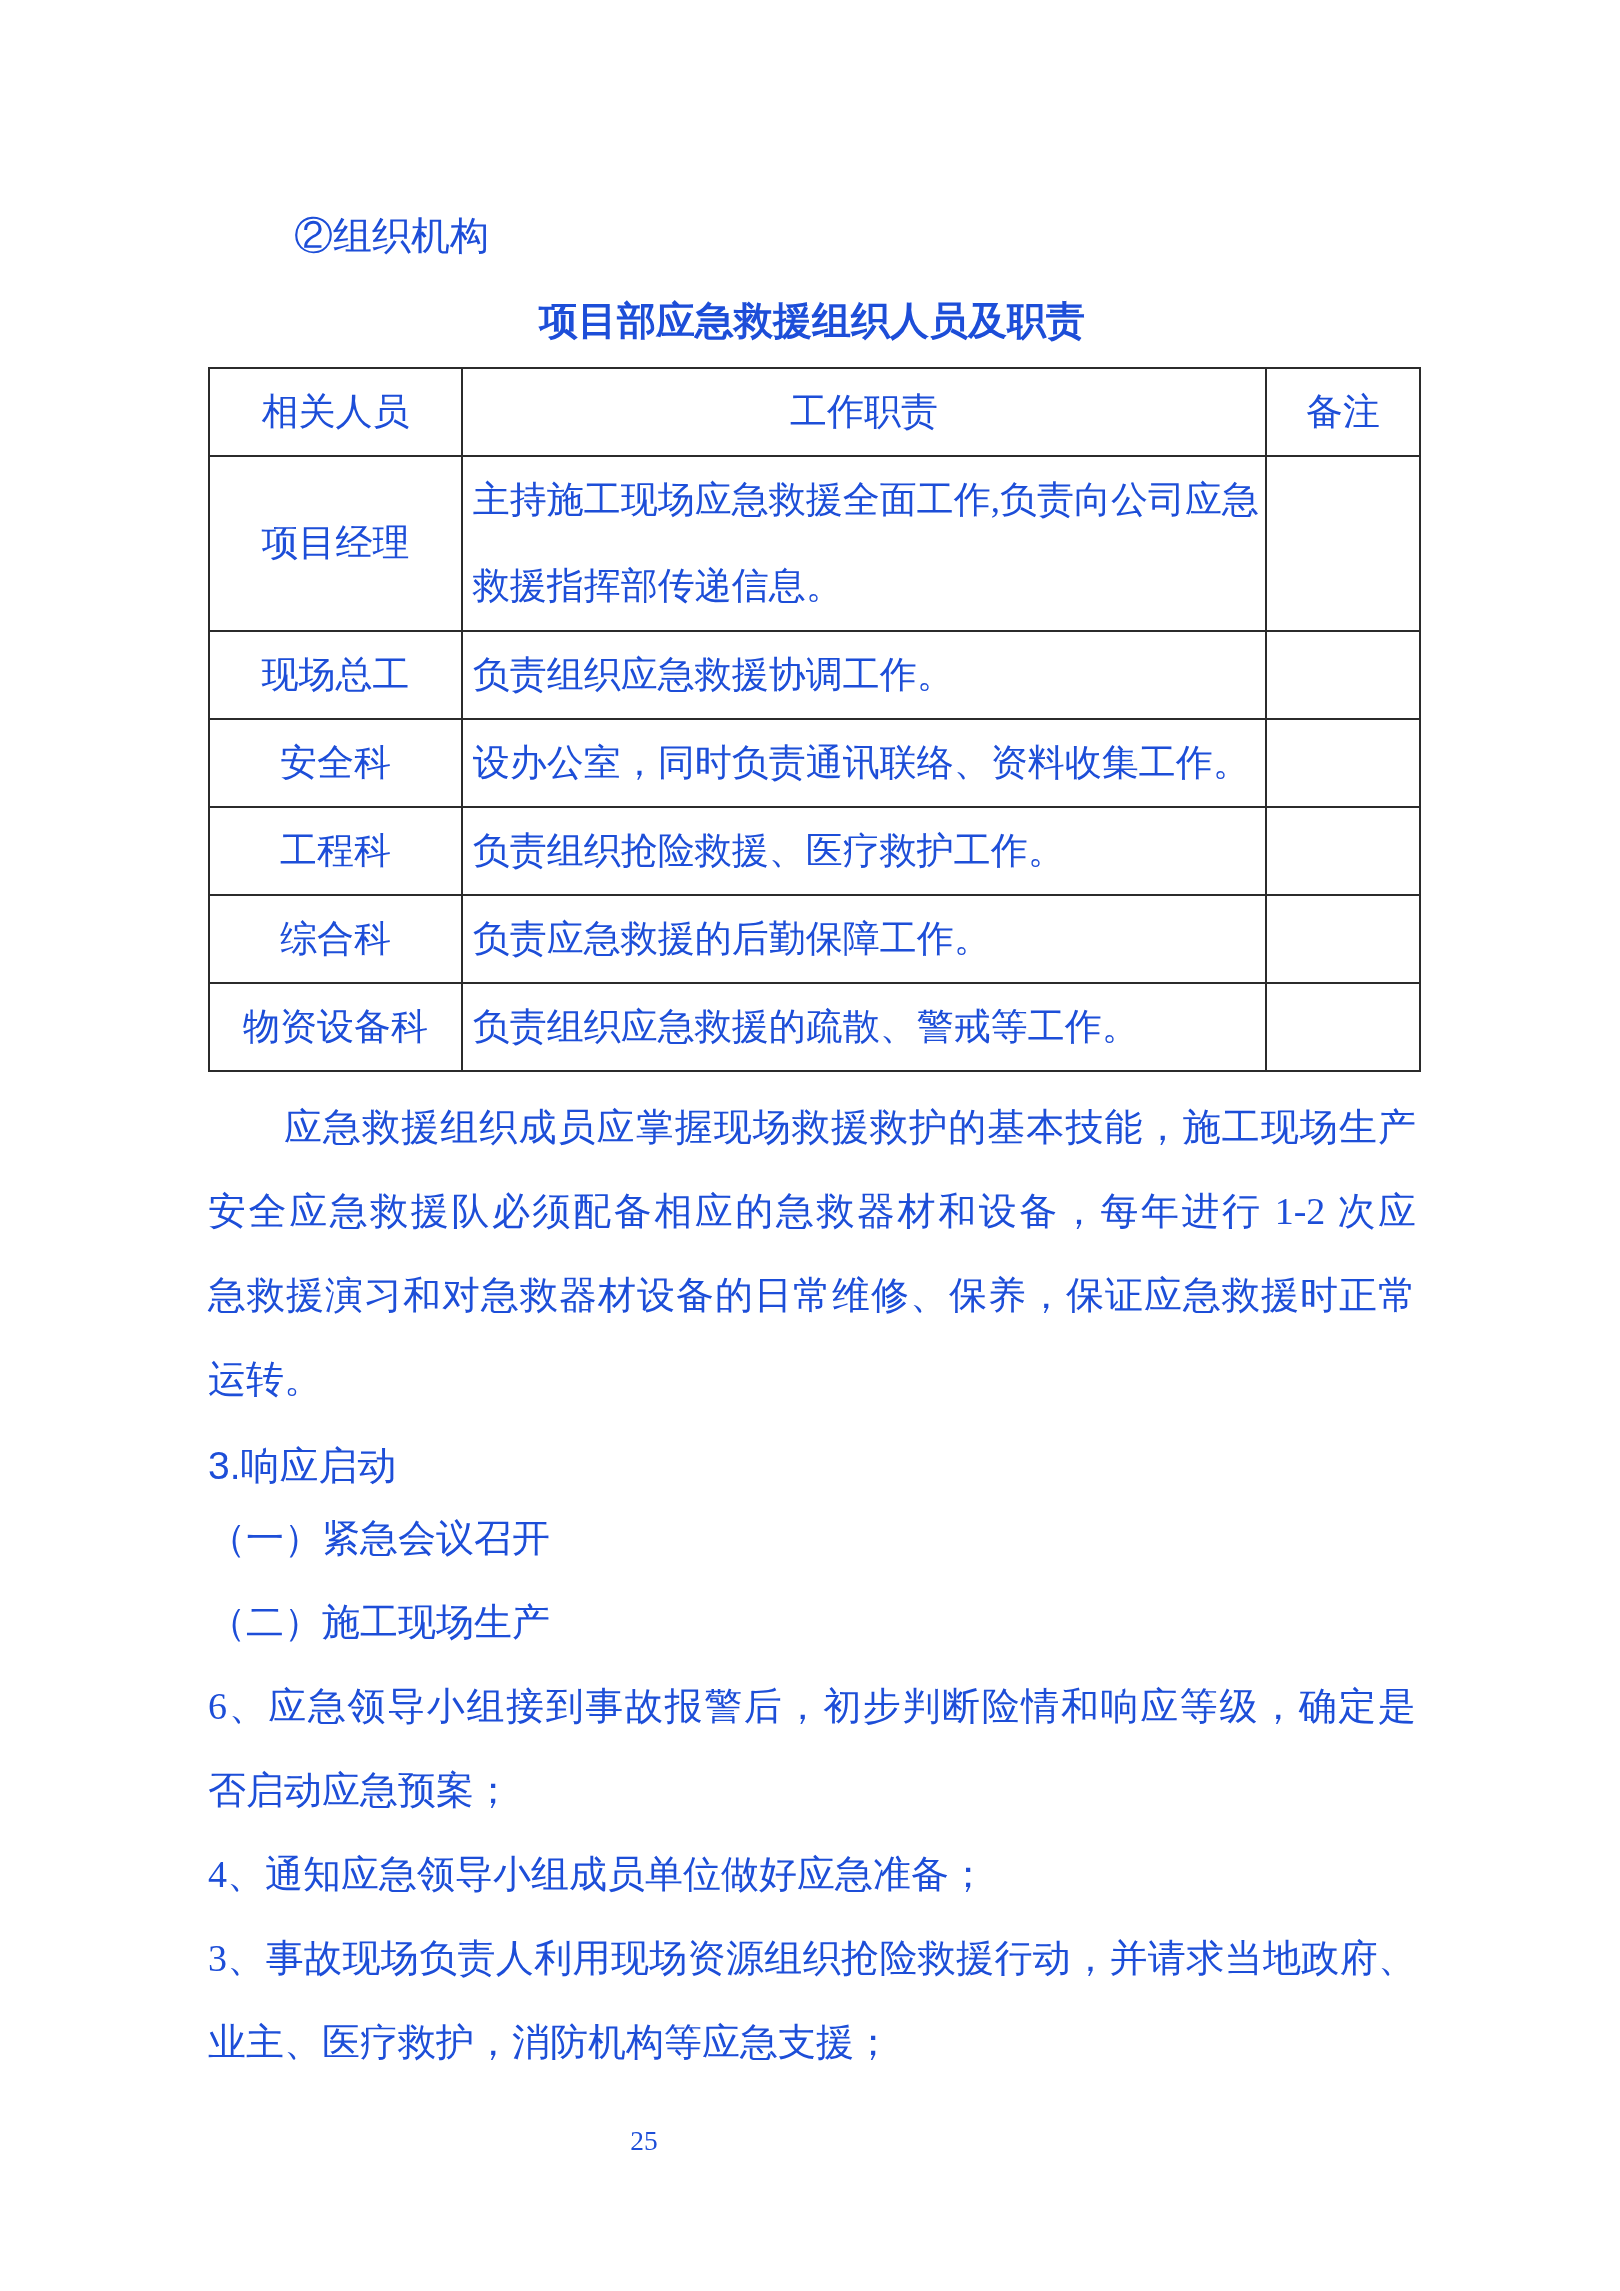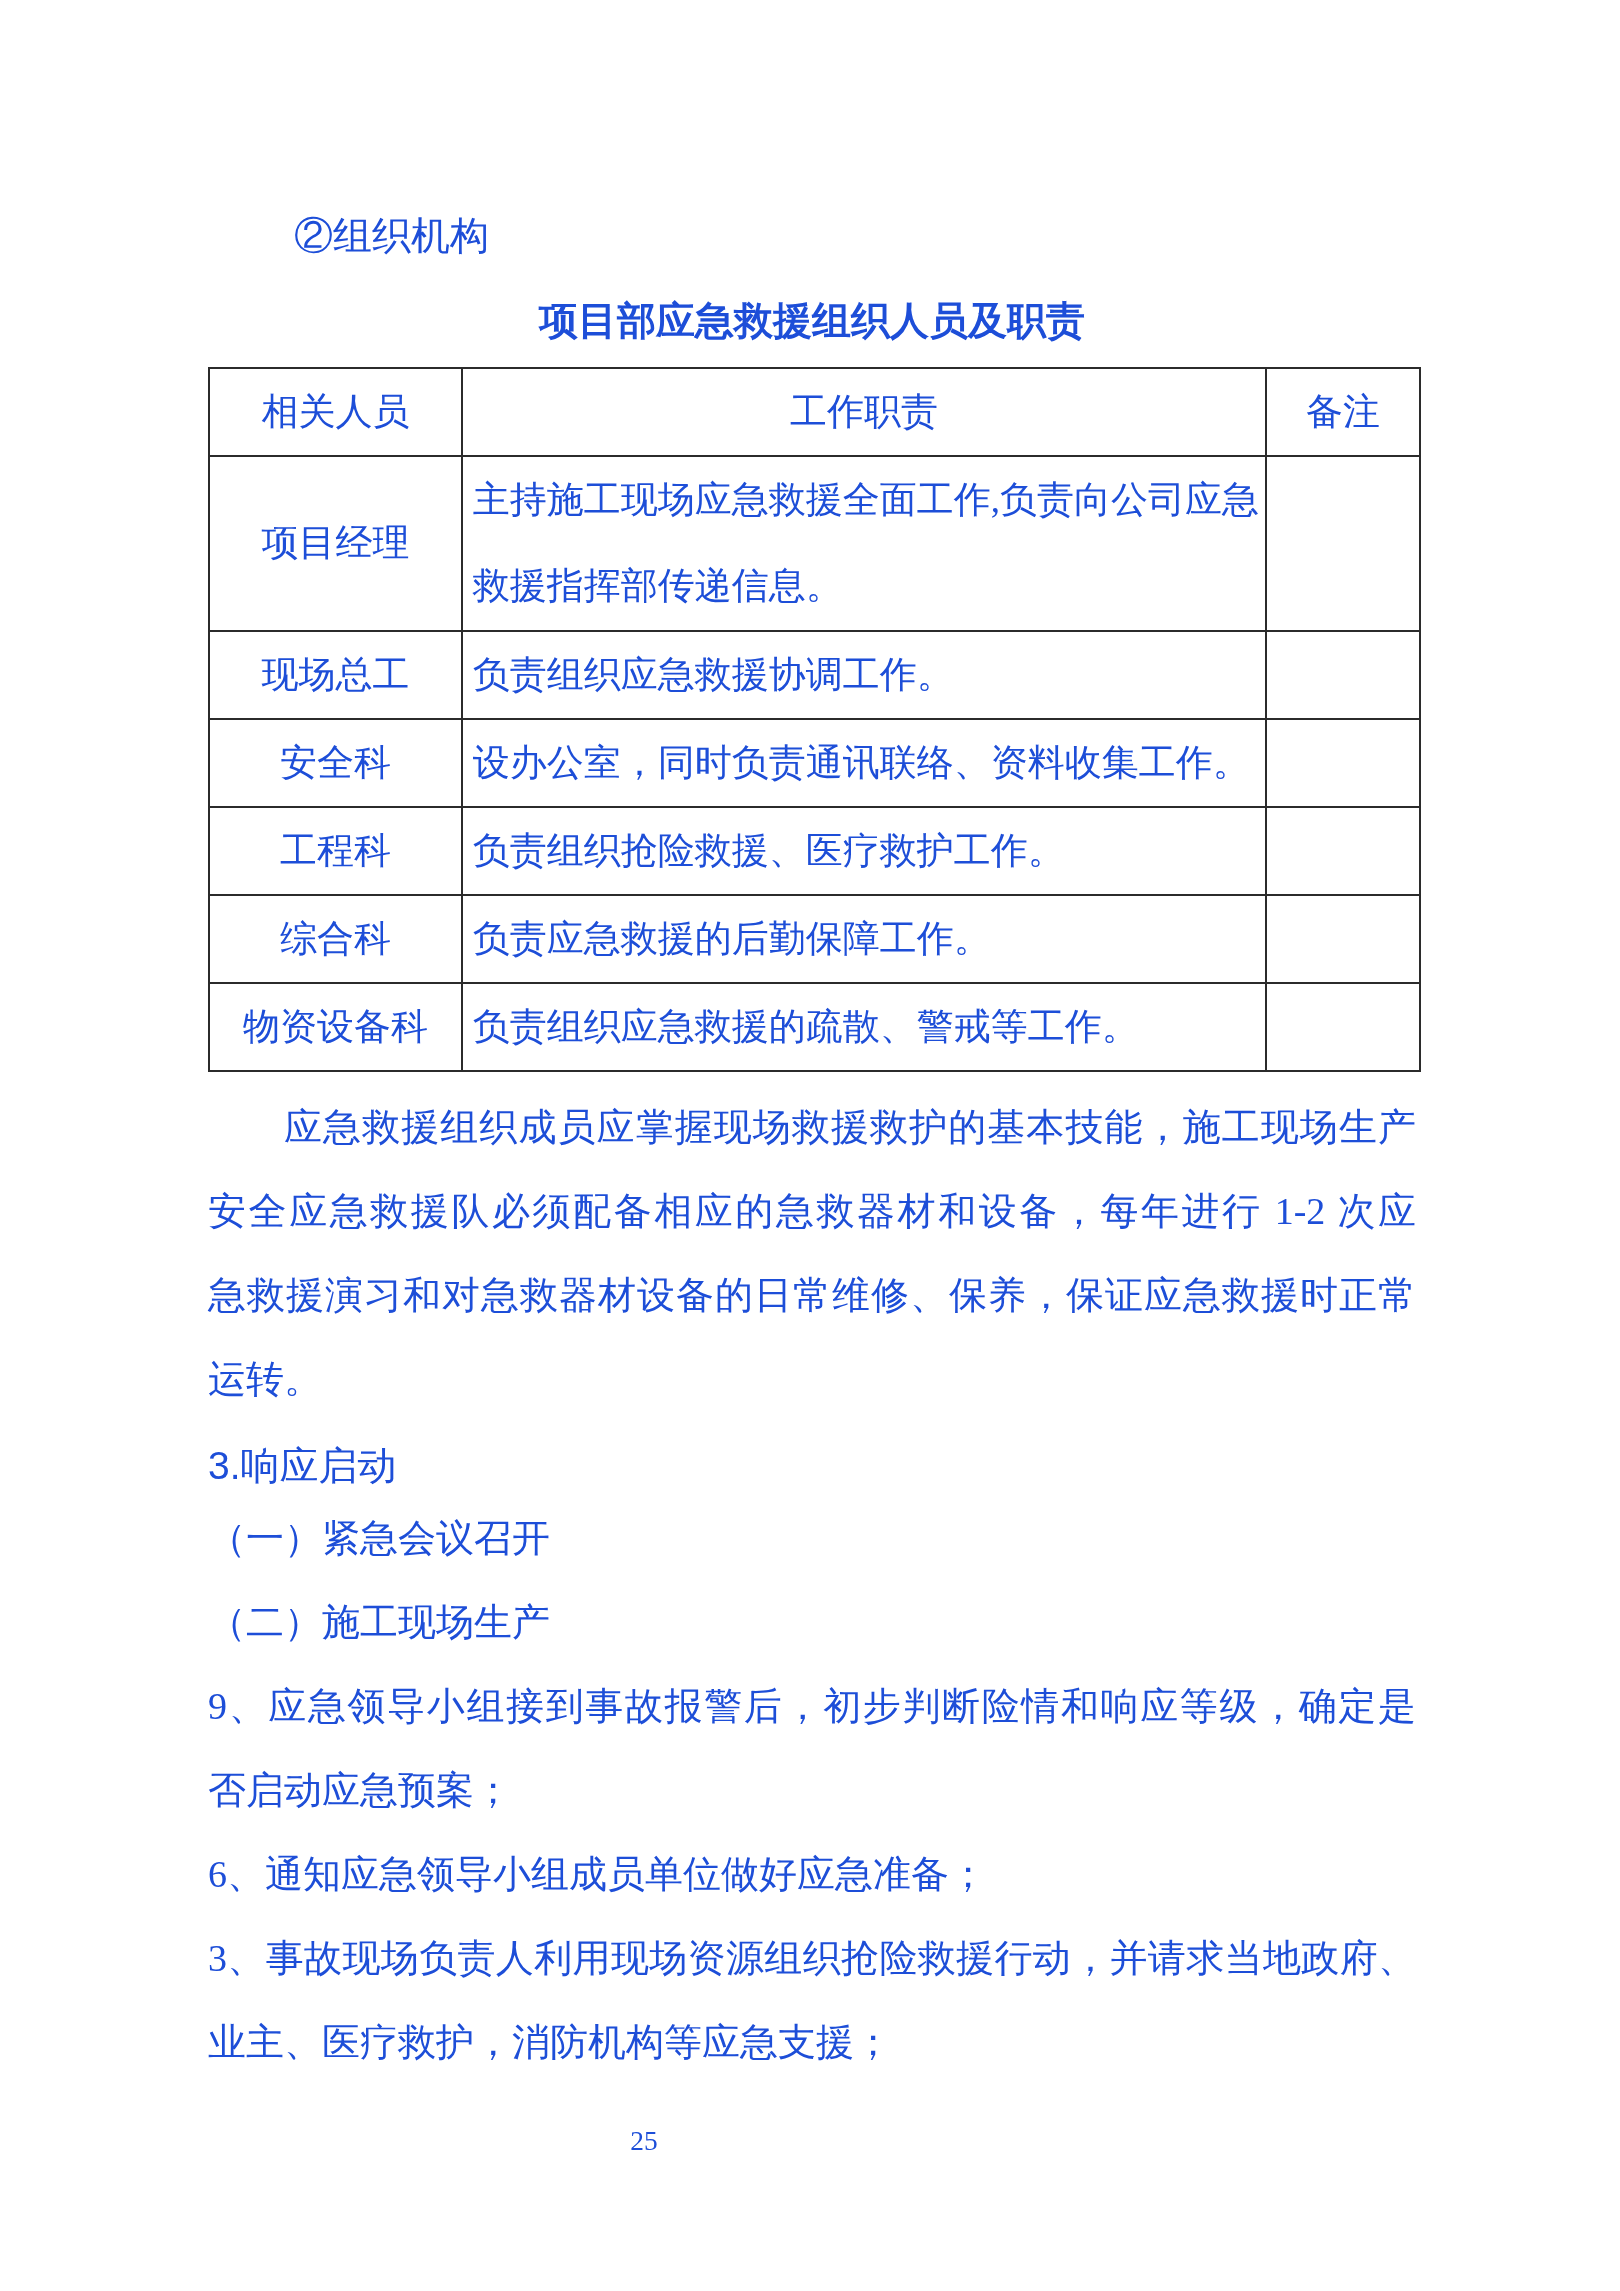--- a/index.html
+++ b/index.html
@@ -153,24 +153,24 @@
       <div class="bodyline just">安全应急救援队必须配备相应的急救器材和设备，每年进行 1-2 次应</div>
       <div class="bodyline just">急救援演习和对急救器材设备的日常维修、保养，保证应急救援时正常</div>
       <div class="bodyline">运转。</div>
     </div>
 
     <div class="heading3">3.响应启动</div>
 
     <div class="bodyline">（一）紧急会议召开</div>
     <div class="bodyline">（二）施工现场生产</div>
 
-    <div class="bodyline just">9、应急领导小组接到事故报警后，初步判断险情和响应等级，确定是</div>
+    <div class="bodyline just">6、应急领导小组接到事故报警后，初步判断险情和响应等级，确定是</div>
     <div class="bodyline">否启动应急预案；</div>
 
-    <div class="bodyline">6、通知应急领导小组成员单位做好应急准备；</div>
+    <div class="bodyline">4、通知应急领导小组成员单位做好应急准备；</div>
 
     <div class="bodyline just">3、事故现场负责人利用现场资源组织抢险救援行动，并请求当地政府、</div>
     <div class="bodyline">业主、医疗救护，消防机构等应急支援；</div>
 
   </div>
 
   <div class="page-number">25</div>
 </div>
 
 

